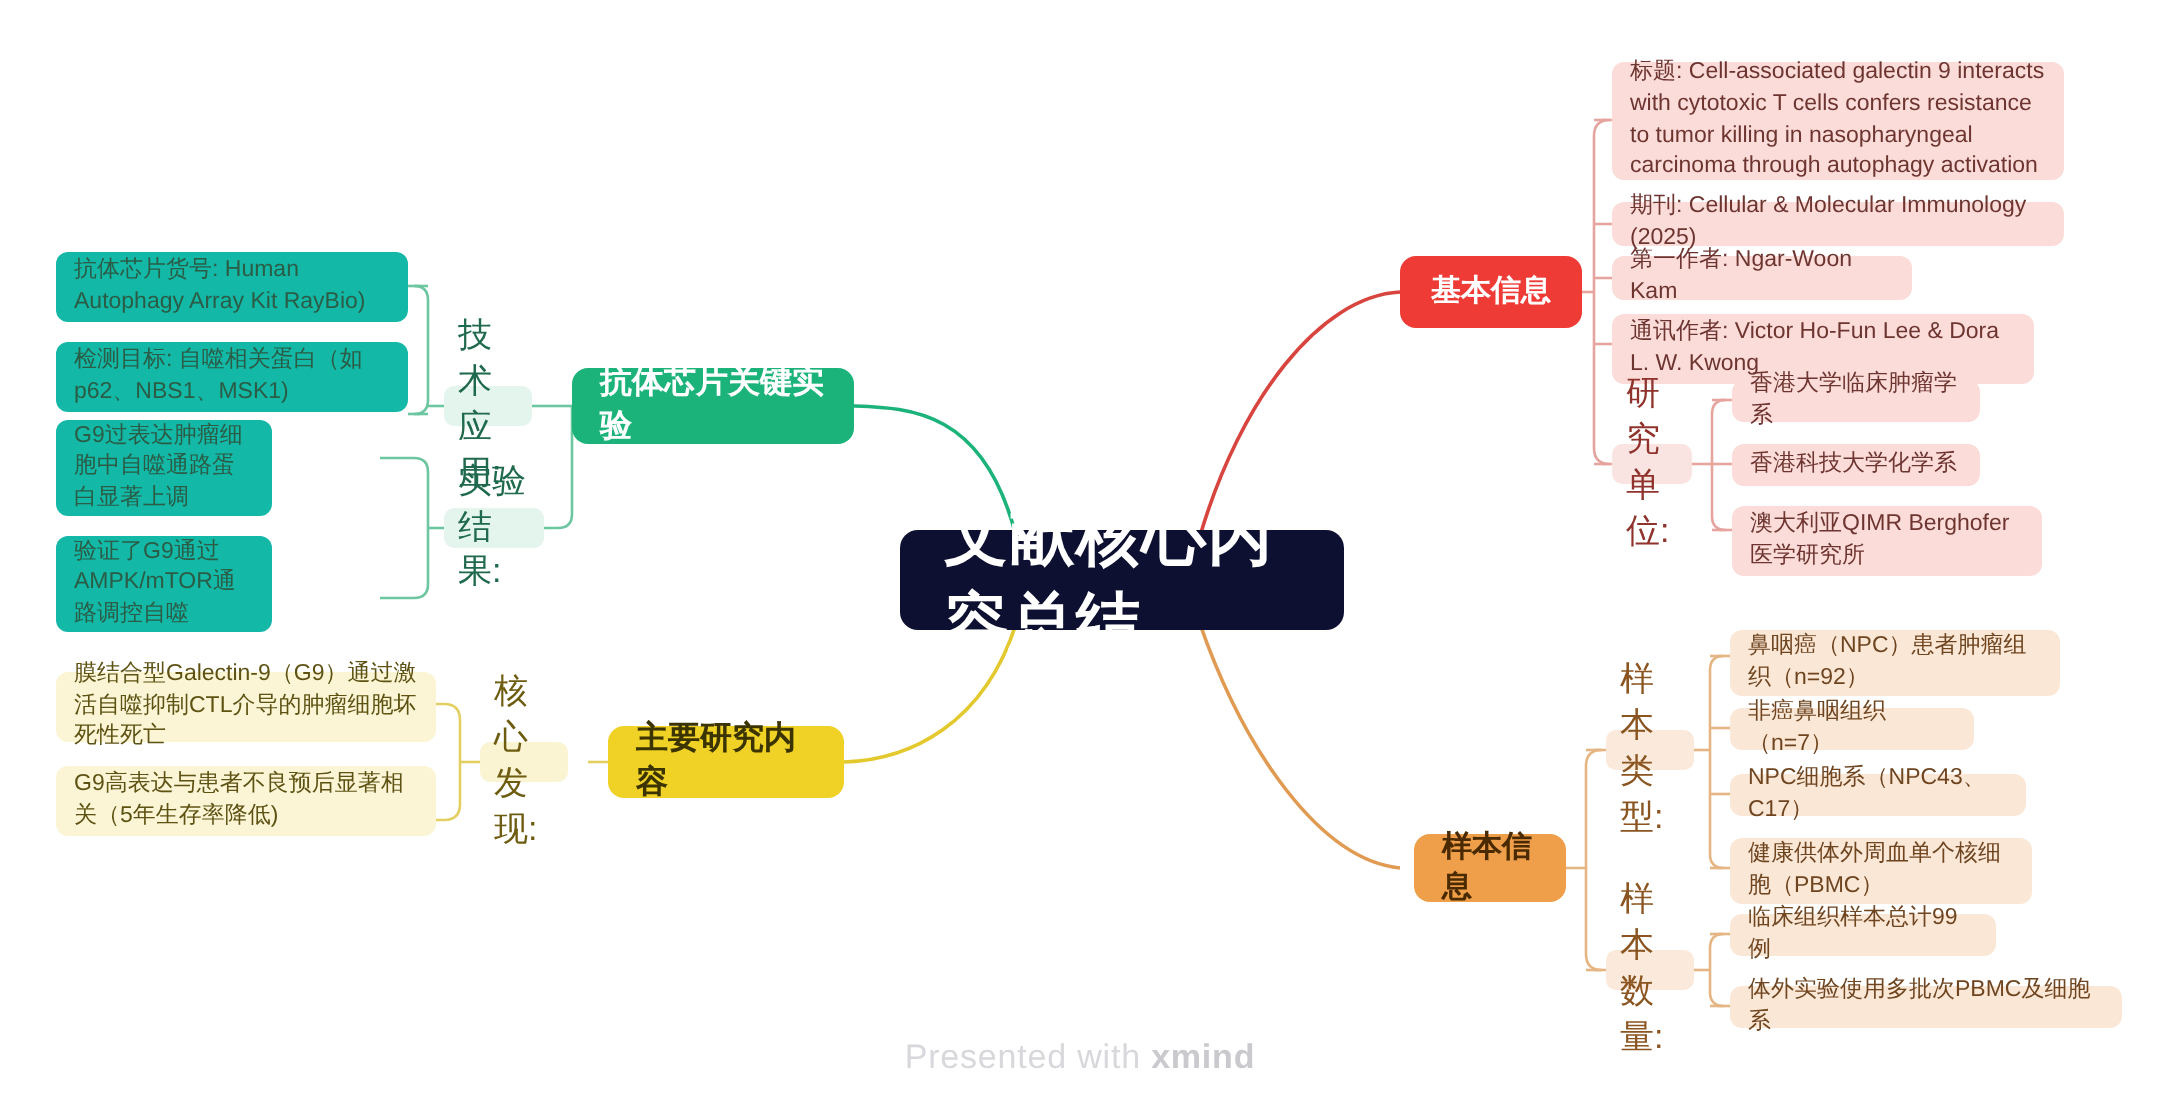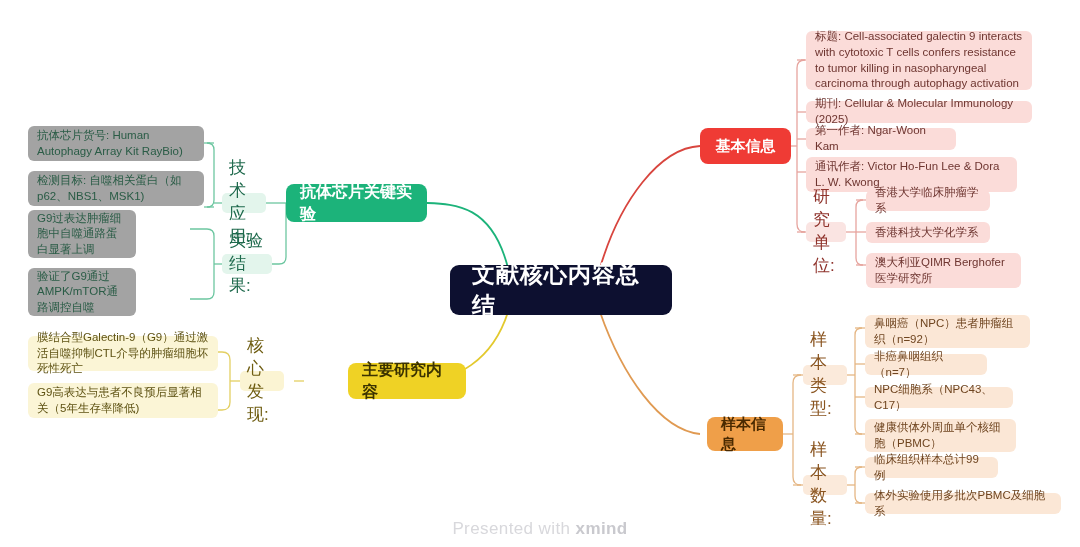--- a/index.html
+++ b/index.html
@@ -37,39 +37,39 @@
     align-items: center;
     border-radius: 7px;
     white-space: pre-wrap;
     line-height: 1.35;
   }
 
   
   .root {
     background: #0d1030;
     color: #ffffff;
-    font-size: 23px;
+    font-size: 32px;
     font-weight: 600;
     letter-spacing: 1px;
     border-radius: 9px;
     justify-content: center;
     padding: 0 22px;
   }
 
   
   .topic {
     font-size: 15px;
     font-weight: 700;
     justify-content: center;
     border-radius: 8px;
     padding: 0 14px;
   }
   .topic-red    { background: #ef3b35; color: #ffffff; }
   .topic-green  { background: #1cb37a; color: #ffffff; font-size: 16px; }
-  .topic-yellow { background: #efd225; color: #3b3300; font-size: 16px; margin-left: 44px; }
+  .topic-yellow { background: #efd225; color: #3b3300; font-size: 16px; }
   .topic-orange { background: #ef9f49; color: #4a2a00; }
 
   
   .chip {
     font-size: 17px;
     padding: 3px 7px;
     border-radius: 5px;
     justify-content: center;
   }
   .chip-red    { background: #fae4e2; color: #8f332c; }
@@ -78,21 +78,21 @@
   .chip-orange { background: #fbeadb; color: #8a5520; }
 
   
   .leaf {
     font-size: 11.5px;
     padding: 5px 9px;
     border-radius: 6px;
     align-items: center;
   }
   .leaf-red    { background: #fbdcd9; color: #6e3530; }
-  .leaf-green  { background: #a3a3a3; color: #2a5c46; }
+  .leaf-green  { background: #14b8a6; color: #2a5c46; }
   .leaf-yellow { background: #fbf5d6; color: #5e5213; }
   .leaf-orange { background: #fbe7d6; color: #6f4520; justify-content: center; }
 
   
   .watermark {
     position: absolute;
     left: 0;
     top: 519px;
     width: 1080px;
     text-align: center;

